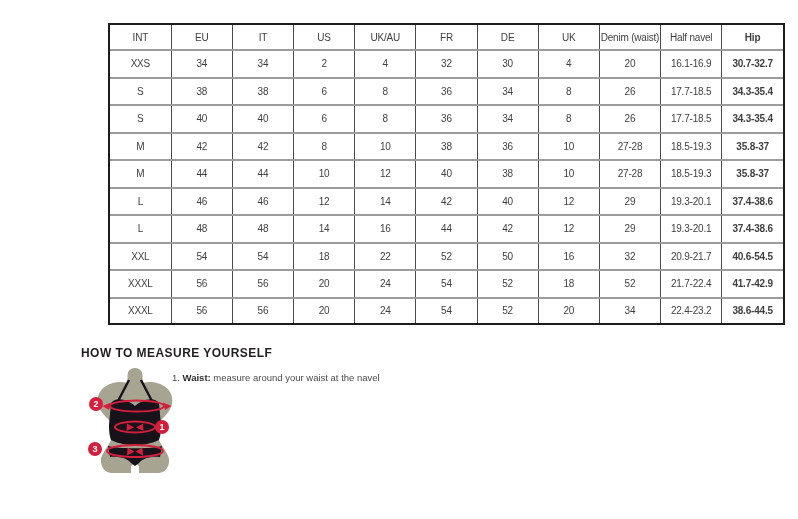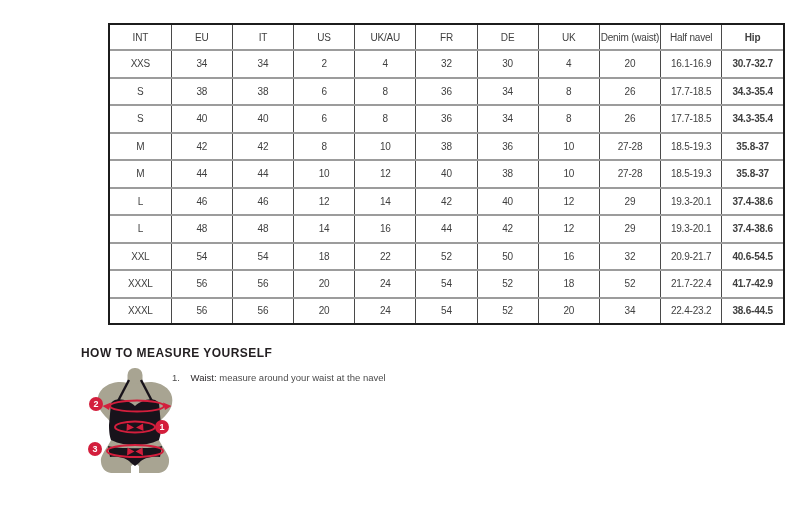--- a/index.html
+++ b/index.html
@@ -31,21 +31,21 @@
   .size-table tbody tr:last-child td{border-bottom:none;}
   
   .measure-heading{
     position:absolute;left:65px;top:346px;
     font-size:12px;font-weight:700;letter-spacing:.45px;color:#221e20;margin-left:16px;
   }
   .measure-list{
     position:absolute;left:172px;top:369px;
     font-size:9.5px;color:#4c4c4c;line-height:17.4px;
   }
-  .measure-item b{color:#2d2a2c;font-weight:400;margin-left:8px;}
+  .measure-item b{color:#2d2a2c;font-weight:700;}
   .figure-wrap{
     position:absolute;left:84px;top:367px;width:102px;height:108px;
   }
   .figure-wrap svg{display:block;width:102px;height:108px;}
 </style>
 </head>
 <body>
 
 <div class="table-wrap">
   <table class="size-table">

